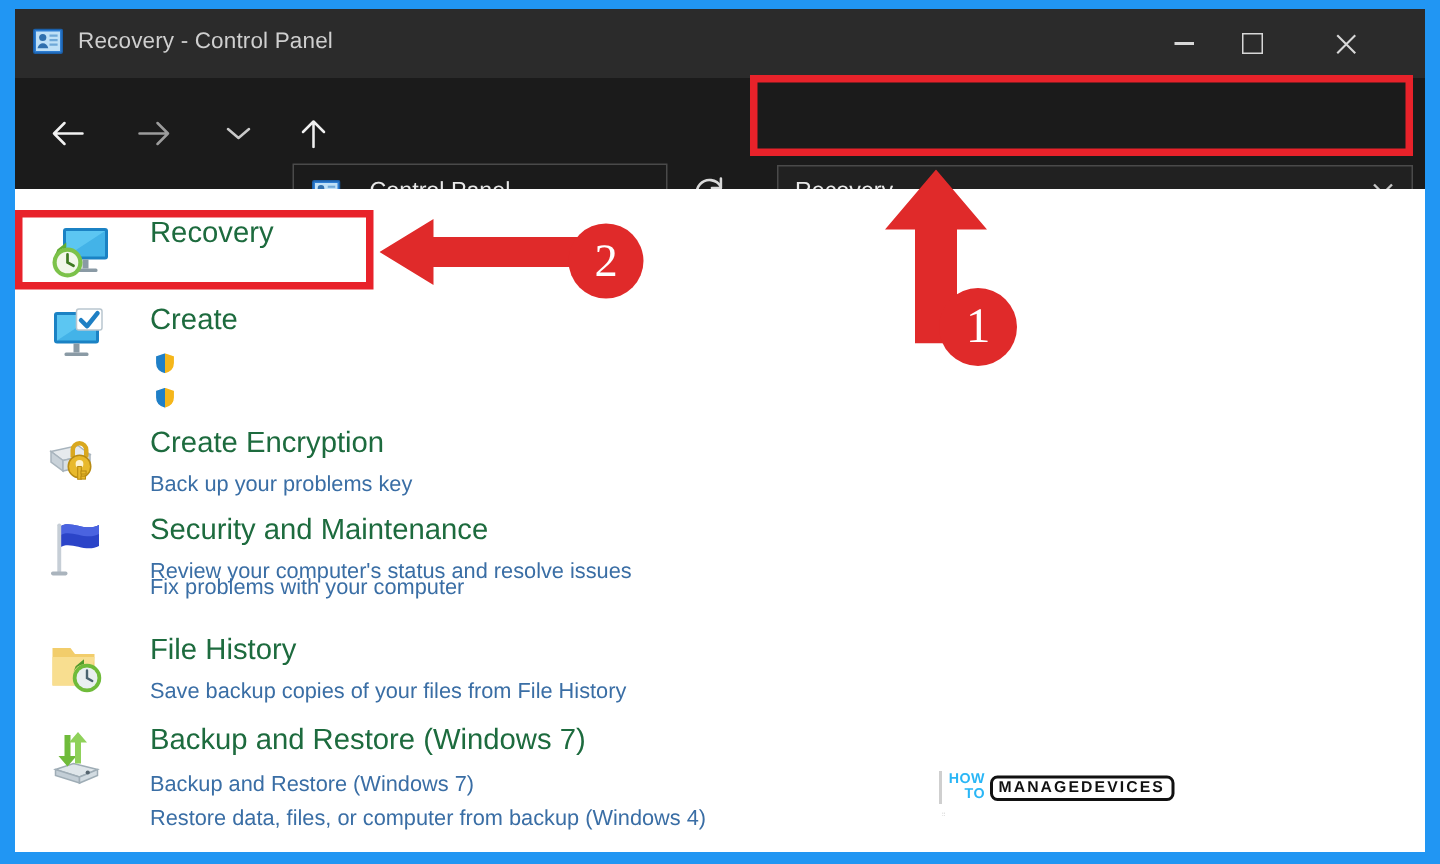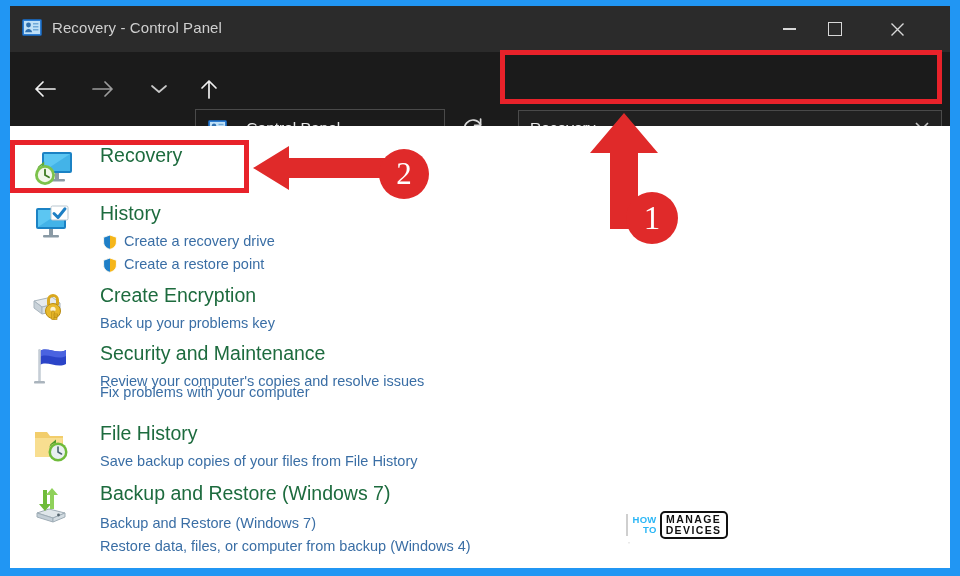--- a/index.html
+++ b/index.html
@@ -217,21 +217,20 @@
     line-height: 10px;
     color: #29b6f6;
     letter-spacing: .3px;
     margin-right: 3px;
   }
   #wm-box {
     border: 2px solid #111111;
     border-radius: 5px;
     padding: 1px 4px;
     display: flex;
-    flex-direction: column;
     align-items: center;
     background: #fff;
   }
   #wm-box span {
     font-weight: bold;
     font-size: 10.5px;
     line-height: 11px;
     color: #111111;
     letter-spacing: 1.4px;
   }
@@ -406,40 +405,38 @@
           <svg viewBox="0 0 46 46" width="46" height="46">
             <rect x="6" y="4" width="30" height="21" rx="2" fill="#1b82c4"></rect>
             <rect x="8" y="6" width="26" height="17" fill="#43b3e8"></rect>
             <path d="M8 6 H34 L8 23 Z" fill="#5cc6f2"></path>
             <rect x="19" y="25" width="4" height="6" fill="#8a9aa5"></rect>
             <rect x="13" y="31" width="16" height="2.4" rx="1" fill="#8a9aa5"></rect>
             <rect x="21" y="2" width="17" height="14" rx="1.5" fill="#ffffff" stroke="#b9c6cf"></rect>
             <path d="M24 9.5 L28 13.5 L35 4.8" stroke="#1e7fc4" stroke-width="3" fill="none" stroke-linecap="round" stroke-linejoin="round"></path>
           </svg>
         </span>
-        <span class="group-title">History</span>
+        <span class="group-title">Create</span>
         <span class="sub shielded" style="top:29px">
           <span class="shield-ico">
             <svg viewBox="0 0 16 16" width="16" height="16">
               <path d="M8 1 L14.4 3.3 V8 C14.4 12 11.4 14.4 8 15.3 C4.6 14.4 1.6 12 1.6 8 V3.3 Z" fill="#f5b61a"></path>
               <path d="M8 1 L1.6 3.3 V8 C1.6 12 4.6 14.4 8 15.3 Z" fill="#1f7fc7"></path>
               <path d="M8 1 L14.4 3.3 V8 C14.4 12 11.4 14.4 8 15.3 C4.6 14.4 1.6 12 1.6 8 V3.3 Z" fill="none" stroke="#ffffff" stroke-width="0.9"></path>
             </svg>
           </span>
-          <span>Create a recovery drive</span>
         </span>
         <span class="sub shielded" style="top:52px">
           <span class="shield-ico">
             <svg viewBox="0 0 16 16" width="16" height="16">
               <path d="M8 1 L14.4 3.3 V8 C14.4 12 11.4 14.4 8 15.3 C4.6 14.4 1.6 12 1.6 8 V3.3 Z" fill="#f5b61a"></path>
               <path d="M8 1 L1.6 3.3 V8 C1.6 12 4.6 14.4 8 15.3 Z" fill="#1f7fc7"></path>
               <path d="M8 1 L14.4 3.3 V8 C14.4 12 11.4 14.4 8 15.3 C4.6 14.4 1.6 12 1.6 8 V3.3 Z" fill="none" stroke="#ffffff" stroke-width="0.9"></path>
             </svg>
           </span>
-          <span>Create a restore point</span>
         </span>
       </div>
 
       <div class="group" style="top:160px">
         <span class="group-icon">
           <svg viewBox="0 0 46 46" width="46" height="46">
             <path d="M4 15 L22 11 L30 17 L12 21 Z" fill="#e6eaed" stroke="#a8b4bd"></path>
             <path d="M4 15 L4 22 L12 28 L12 21 Z" fill="#c9d2d9" stroke="#a8b4bd"></path>
             <path d="M12 21 L30 17 L30 24 L12 28 Z" fill="#d8dfe4" stroke="#a8b4bd"></path>
             <path d="M17 14 a6 6 0 0 1 12 0 v5 h-3 v-5 a3 3 0 0 0 -6 0 v5 h-3 z" fill="#d9a81f"></path>
@@ -457,21 +454,21 @@
       <div class="group" style="top:218px">
         <span class="group-icon">
           <svg viewBox="0 0 46 46" width="46" height="46">
             <path d="M10 7 C17 2 27 11 36 6 L36 20 C27 25 17 16 10 21 Z" fill="#2b44c8"></path>
             <path d="M10 7 C17 2 27 11 36 6 L36 12 C27 17 17 8 10 13 Z" fill="#4a63e0"></path>
             <rect x="8.2" y="5" width="2.6" height="34" rx="1.2" fill="#c6ced6"></rect>
             <rect x="4" y="37" width="11" height="2.6" rx="1.2" fill="#aab4bd"></rect>
           </svg>
         </span>
         <span class="group-title">Security and Maintenance</span>
-        <span class="sub" style="top:29px">Review your computer's copies and resolve issues</span>
+        <span class="sub" style="top:29px">Review your computer's status and resolve issues</span>
         <span class="sub" style="top:40px">Fix problems with your computer</span>
       </div>
 
       <div class="group" style="top:298px">
         <span class="group-icon">
           <svg viewBox="0 0 46 46" width="46" height="46">
             <path d="M5 8 H17 L20 12 H33 V33 H5 Z" fill="#f2cd6b"></path>
             <path d="M5 14 H33 L30 33 H5 Z" fill="#f8de90"></path>
             <circle cx="28" cy="28" r="9.5" fill="#6fbb3a"></circle>
             <circle cx="28" cy="28" r="7" fill="#e9eff0"></circle>

